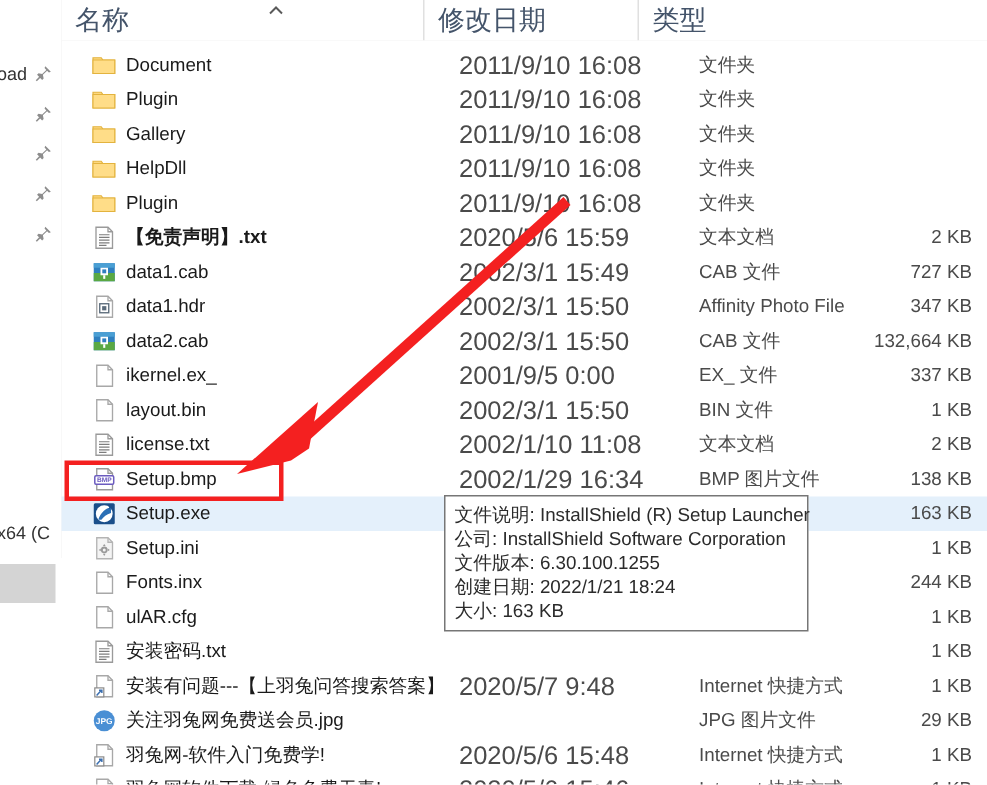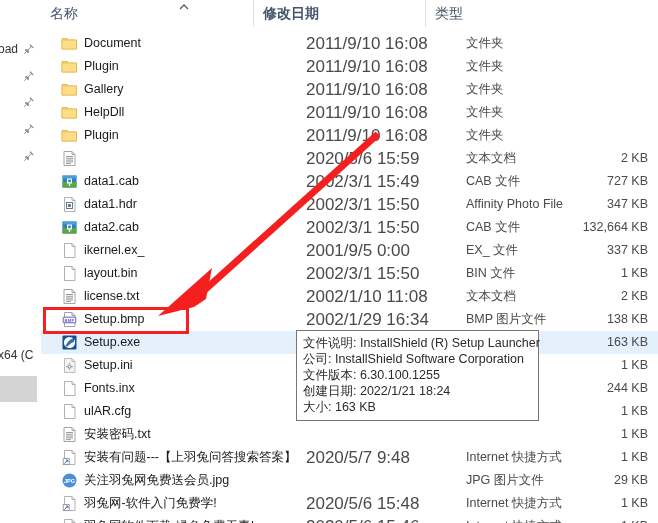--- a/index.html
+++ b/index.html
@@ -51,21 +51,21 @@
     position: absolute;
     left: 41px; top: 0;
     width: 617px; height: 27px;
     background: #ffffff;
     border-bottom: 1px solid #e5e5e5;
   }
   .col-head {
     position: absolute;
     top: 0; height: 27px;
     line-height: 27px;
-    font-size: 14px;
+    font-size: 18px;
     color: #44546a;
     padding-left: 9px;
     box-sizing: border-box;
     border-left: 1px solid #e0e0e0;
     white-space: nowrap;
   }
   .col-head.first { border-left: none; }
   #sort-caret {
     position: absolute;
     left: 178px; top: 2px;
@@ -213,21 +213,21 @@
         </svg>
     </span>
 
     <div id="nav-grey-box"></div>
   </div>
 
   <div id="header-row">
     <div class="col-head first" style="left:0; width:224px;">
       <span>名称</span>
     </div>
-    <div class="col-head" style="left:212px; width:160px;font-weight:bold;">
+    <div class="col-head" style="left:241px; width:160px;">
       <span>修改日期</span>
     </div>
     <div class="col-head" style="left:384px; width:153px;">
       <span>类型</span>
     </div>
   </div>
 
   <div id="sort-caret">
     <svg viewBox="0 0 12 10" width="12" height="10">
       <path d="M2 7 L6 3 L10 7" stroke="#5a5a5a" stroke-width="1.3" fill="none"></path>
@@ -302,20 +302,21 @@
             <path d="M11 1.5 L11 4.5 L14 4.5" fill="none" stroke="#9a9a9a" stroke-width="0.9"></path>
             <g stroke="#7d7d7d" stroke-width="0.8">
               <path d="M5 6.5 H12"></path>
               <path d="M5 8.3 H12"></path>
               <path d="M5 10.1 H12"></path>
               <path d="M5 11.9 H12"></path>
               <path d="M5 13.6 H10"></path>
             </g>
           </svg>
         </span>
+        <span class="fr-name bold">【免责声明】.txt</span>
         <span class="fr-date">2020/5/6 15:59</span>
         <span class="fr-type">文本文档</span>
         <span class="fr-size">2 KB</span>
       </div>
       <div class="file-row" style="top: 143px;">
         <span class="fr-icon">
           <svg viewBox="0 0 17 17" width="17" height="17">
             <rect x="1.5" y="2.5" width="14" height="12" fill="#2f7fbf"></rect>
             <rect x="1.5" y="9" width="14" height="5.5" fill="#5aa843"></rect>
             <rect x="1.5" y="2.5" width="14" height="3" fill="#4a9fd4"></rect>

